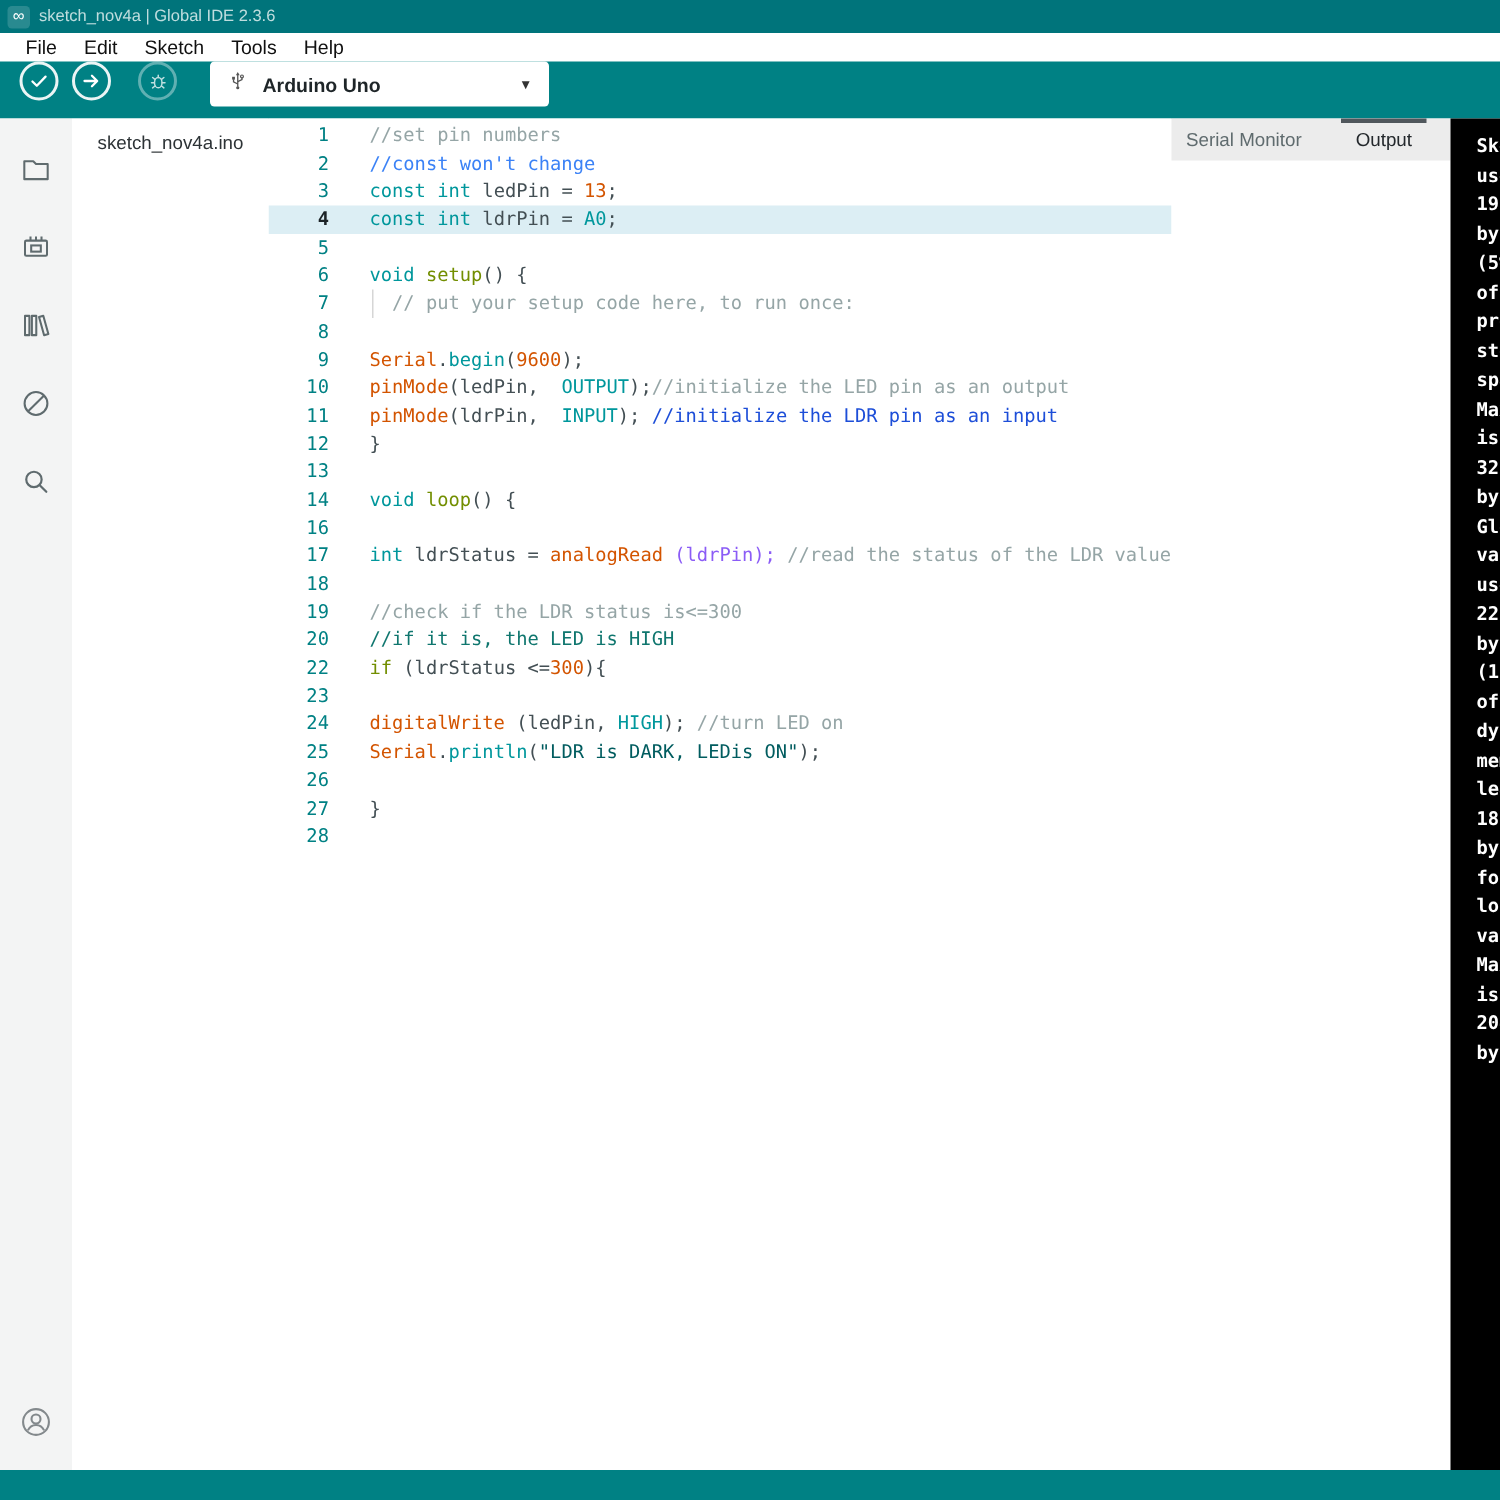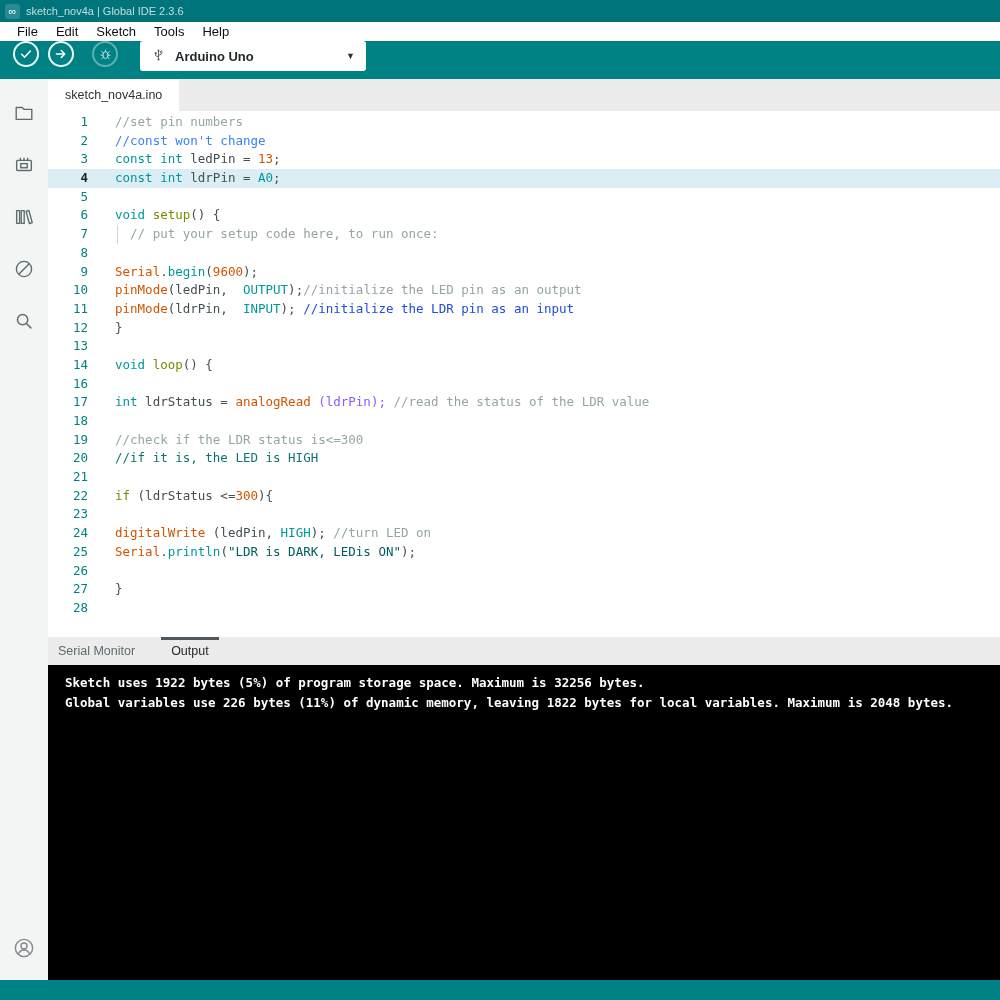--- a/index.html
+++ b/index.html
@@ -27,21 +27,21 @@
   .board-name { flex:1; font-size:13px; font-weight:bold; color:#1e2528; }
   .caret { font-size:9px; color:#333; }
 
   
   .main { flex:1; display:flex; min-height:0; }
   .sidebar { width:48px; background:#f3f4f4; display:flex; flex-direction:column; align-items:center; padding-top:10px; flex:none; }
   .side-item { width:48px; height:52px; display:flex; align-items:center; justify-content:center; color:#5f6b6e; }
   .side-spacer { flex:1; }
   .side-item.account { height:44px; margin-bottom:8px; color:#83898c; }
 
-  .content { flex:1; display:flex; flex-direction:column; min-width:0; }
+  .content { flex:1; display:flex; min-width:0; }
   .tabbar { height:32px; background:#ececec; display:flex; flex:none; }
   .tab { height:32px; background:#ffffff; display:flex; align-items:center; padding:0 17px; font-size:12.5px; color:#2d3336; }
 
   
   .editor { height:526px; background:#fff; overflow:hidden; flex:none; padding-top:2px;
             font-family:"DejaVu Sans Mono",monospace; font-size:12.5px; }
   .code-line { display:flex; height:18.7px; line-height:18.7px; }
   .code-line.active { background:#dceef4; }
   .ln { width:40px; text-align:right; color:#008184; flex:none; user-select:none; }
   .code-line.active .ln { color:#1c2326; font-weight:bold; }
@@ -250,24 +250,20 @@
           </div>
           <div class="code-line">
             <span class="ln">19</span>
             <span class="code"><span style="color: rgb(149, 165, 166);">//check if the LDR status is&lt;=300</span></span>
           </div>
           <div class="code-line">
             <span class="ln">20</span>
             <span class="code"><span style="color: #0f766e;">//if it is, the LED is HIGH</span></span>
           </div>
           <div class="code-line">
-            <span class="ln">21</span>
-            <span class="code"></span>
-          </div>
-          <div class="code-line">
             <span class="ln">22</span>
             <span class="code"><span style="color: rgb(114, 142, 0);">if</span><span style="color: rgb(67, 79, 84);"> (ldrStatus &lt;=</span><span style="color: rgb(211, 84, 0);">300</span><span style="color: rgb(67, 79, 84);">){</span></span>
           </div>
           <div class="code-line">
             <span class="ln">23</span>
             <span class="code"></span>
           </div>
           <div class="code-line">
             <span class="ln">24</span>
             <span class="code"><span style="color: rgb(211, 84, 0);">digitalWrite</span><span style="color: rgb(67, 79, 84);"> (ledPin, </span><span style="color: rgb(0, 151, 156);">HIGH</span><span style="color: rgb(67, 79, 84);">); </span><span style="color: rgb(149, 165, 166);">//turn LED on</span></span>

